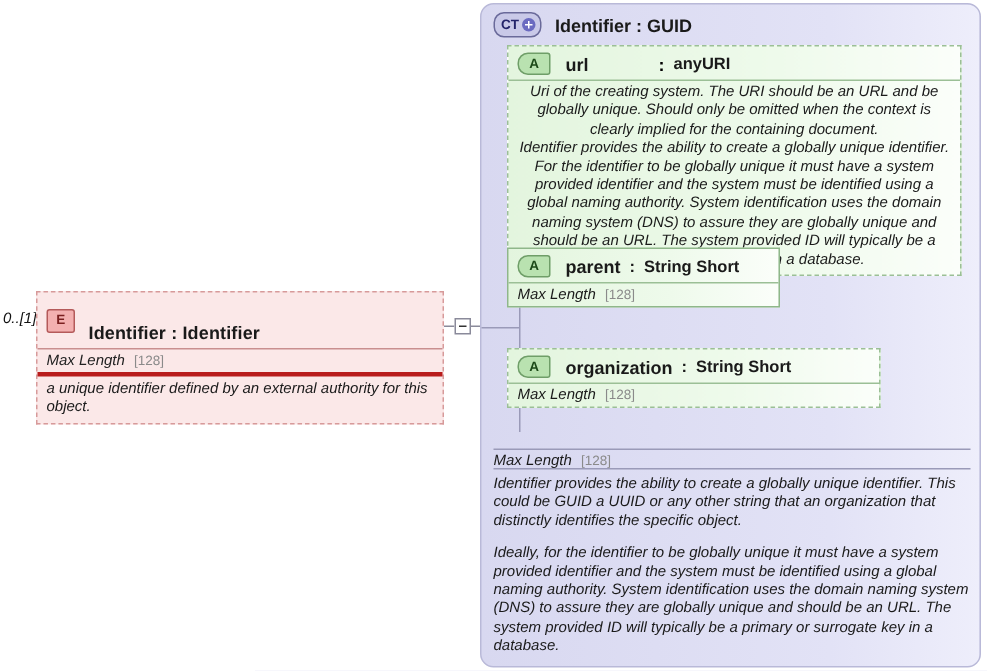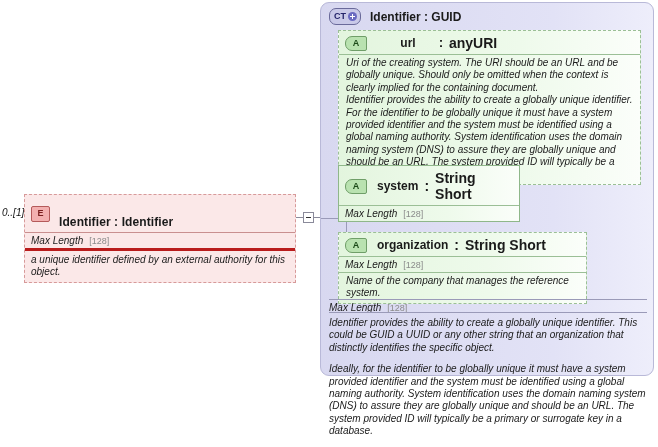--- a/index.html
+++ b/index.html
@@ -122,21 +122,21 @@
     height: 1px;
     background: #8a8a9a;
   }
 
   
   .ct-panel {
     position: absolute;
     left: 320px;
     top: 2px;
     width: 334px;
-    height: 374px;
+    height: 443px;
     background: #dcdcf2;
     border: 1px solid #b9b9d8;
     border-radius: 9px;
     box-sizing: border-box;
     background-image: linear-gradient(to right, #d8d8f0 0%, #e2e2f6 70%, #eeeefb 100%);
   }
   .ct-header {
     display: flex;
     align-items: center;
     padding: 5px 8px 4px 8px;
@@ -207,25 +207,24 @@
     line-height: 12px;
     text-align: center;
     flex: 0 0 auto;
     font-family: "Liberation Sans", sans-serif;
   }
   .attr-name {
     margin-left: 10px;
     font-size: 12px;
     font-weight: bold;
     color: #1a1a1a;
-    text-align: center;
   }
   .attr-type {
     margin-left: 6px;
-    font-size: 14px;
+    font-size: 11px;
     font-weight: bold;
     color: #1a1a1a;
   }
   .attr-name.fixed-w { display: inline-block; width: 62px; }
   .attr-facet {
     border-top: 1px solid #9bbf96;
     padding: 2px 6px 2px 6px;
     font-size: 10px;
     font-style: italic;
     color: #1a1a1a;
@@ -238,21 +237,21 @@
     font-size: 9px;
   }
   .attr-doc {
     border-top: 1px solid #9bbf96;
     padding: 2px 7px 3px 7px;
     font-size: 10px;
     font-style: italic;
     color: #1a1a1a;
     line-height: 12.4px;
   }
-  .attr-doc p { margin: 0; }
+  .attr-doc p { margin: 0; text-align: center; }
 
   
   .tree { position: absolute; background: #9a9ab8; }
 
   
   .ct-facet {
     position: absolute;
     left: 8px;
     top: 296px;
     width: 318px;
@@ -328,42 +327,39 @@
     </div>
     <div class="attr-doc">
       <p>Uri of the creating system. The URI should be an URL and be globally unique. Should only be omitted when the context is clearly implied for the containing document.</p>
       <p>Identifier provides the ability to create a globally unique identifier. For the identifier to be globally unique it must have a system provided identifier and the system must be identified using a global naming authority. System identification uses the domain naming system (DNS) to assure they are globally unique and should be an URL. The system provided ID will typically be a primary or surrogate key in a database.</p>
     </div>
   </div>
 
   <div class="attr-box required" style="left:17px; top:162px; width:182px;">
     <div class="attr-header">
       <span class="icon-a">A</span>
-      <span class="attr-name">system</span>
+      <span class="attr-name">parent</span>
       <span class="attr-type">:</span>
       <span class="attr-type">String Short</span>
     </div>
     <div class="attr-facet">
       <span>Max Length</span><span class="facet-val">[128]</span>
     </div>
   </div>
 
   <div class="attr-box optional" style="left:17px; top:229px; width:249px;">
     <div class="attr-header">
       <span class="icon-a">A</span>
       <span class="attr-name">organization</span>
       <span class="attr-type">:</span>
       <span class="attr-type">String Short</span>
     </div>
     <div class="attr-facet">
       <span>Max Length</span><span class="facet-val">[128]</span>
     </div>
-    <div class="attr-doc">
-      <p>Name of the company that manages the reference system.</p>
-    </div>
   </div>
 
   <div class="ct-facet">
     <span>Max Length</span><span class="facet-val">[128]</span>
   </div>
 
   <div class="ct-doc">
     <p>Identifier provides the ability to create a globally unique identifier.   This could be GUID a UUID or any other string that an organization that distinctly identifies the specific object.</p>
     <p>Ideally, for the identifier to be globally unique it must have a system provided identifier and the system must be identified using a global naming authority. System identification uses the domain naming system (DNS) to assure they are globally unique and should be an URL.  The system provided ID will typically be a primary or surrogate key in a database.</p>
     <p>The URL, system and company attributes can be omitted only when the system context can be implied by a parent or ancestor element.</p>

